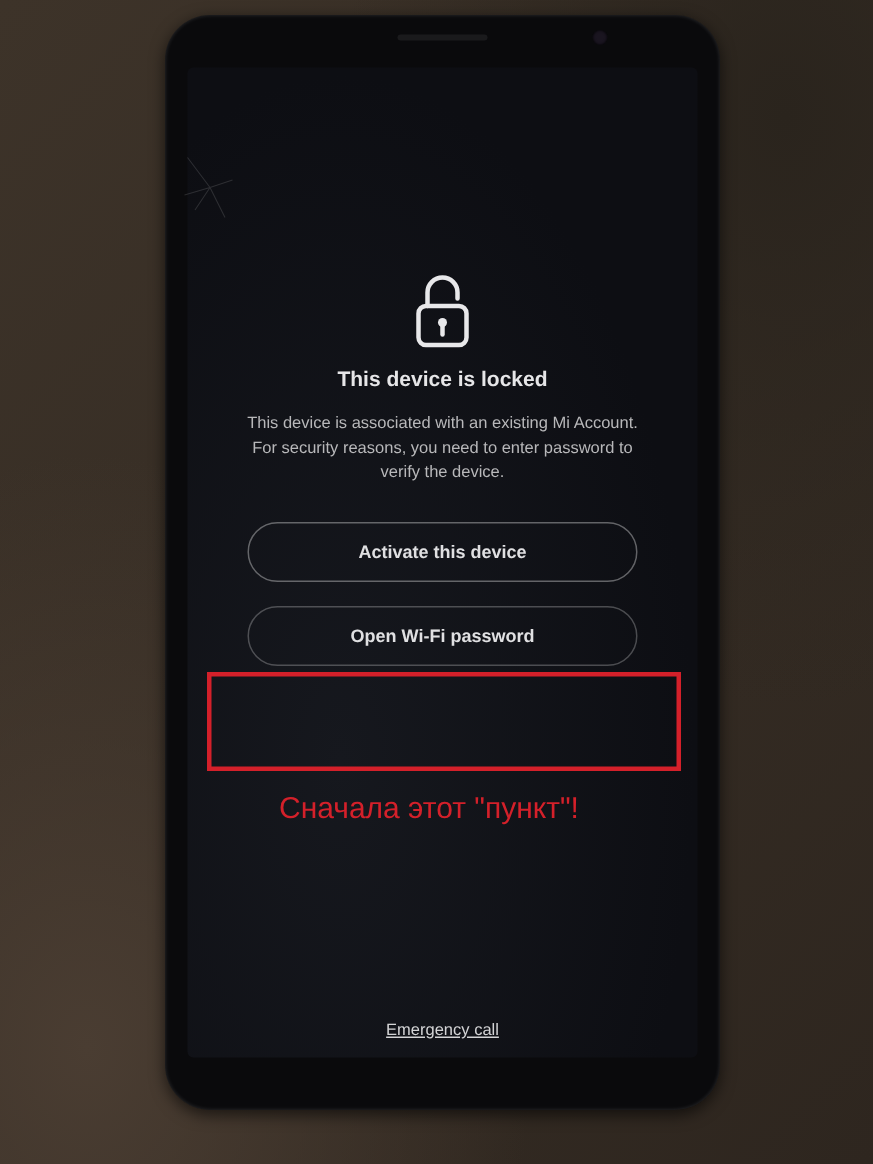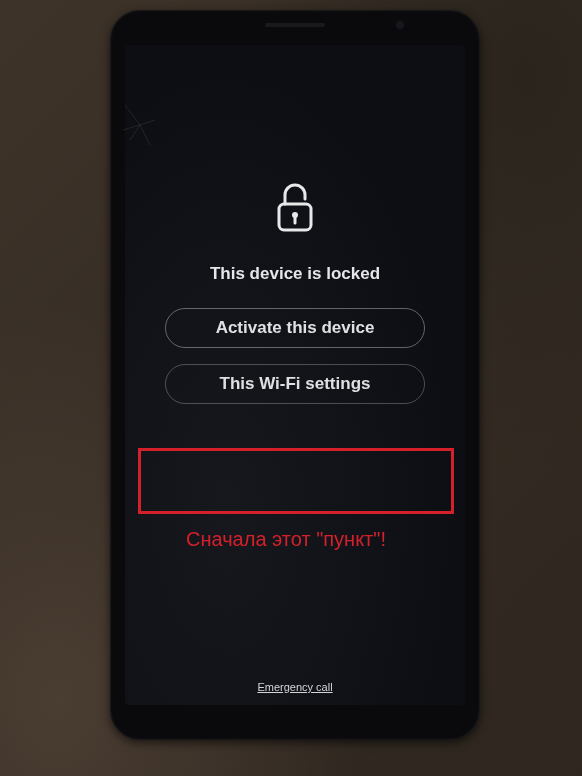--- a/index.html
+++ b/index.html
@@ -82,22 +82,22 @@
       width: 44px;
       height: 54px;
     }
 
     .lock-icon svg {
       width: 100%;
       height: 100%;
     }
 
     .title {
-      margin-top: 30px;
-      font-size: 17px;
+      margin-top: 10px;
+      font-size: 14px;
       font-weight: bold;
       color: #e6e6e8;
     }
 
     .desc {
       margin-top: 14px;
       font-size: 11px;
       line-height: 1.5;
       color: #b8b8ba;
       text-align: center;
@@ -106,21 +106,21 @@
 
     .btn {
       margin-top: 24px;
       width: 260px;
       height: 40px;
       border: 1px solid rgba(255,255,255,0.35);
       border-radius: 22px;
       display: flex;
       align-items: center;
       justify-content: center;
-      font-size: 17px;
+      font-size: 12px;
       font-weight: 600;
       color: #e0e0e2;
       cursor: pointer;
       background: transparent;
     }
 
     .btn.secondary {
       margin-top: 16px;
       border-color: rgba(255,255,255,0.25);
     }
@@ -182,27 +182,28 @@
       <svg viewBox="0 0 44 54" fill="none" stroke="#e8e8ea" stroke-width="3">
         <path d="M12 24 V15 a10 10 0 0 1 20 0 v4" stroke-linecap="round"></path>
         <rect x="6" y="24" width="32" height="26" rx="5"></rect>
         <circle cx="22" cy="35" r="3" fill="#e8e8ea" stroke="none"></circle>
         <line x1="22" y1="37" x2="22" y2="43" stroke-linecap="round"></line>
       </svg>
     </div>
 
     <div class="title">This device is locked</div>
 
+    <div class="desc">This device is associated with an existing Mi Account. For security reasons, you need to enter password to verify the device.</div>
 
     <div class="btn">
       <span>Activate this device</span>
     </div>
 
     <div class="btn secondary">
-      <span>This Wi-Fi settings</span>
+      <span>Open Wi-Fi password</span>
     </div>
 
     <div class="emergency">Emergency call</div>
 
   </div>
 </div>
 
 <svg class="crack" viewBox="0 0 50 60">
   <path d="M10 5 L25 25 L15 40 M25 25 L40 20 M25 25 L35 45 M25 25 L8 30" stroke="rgba(255,255,255,0.5)" stroke-width="0.7" fill="none"></path>
 </svg>

